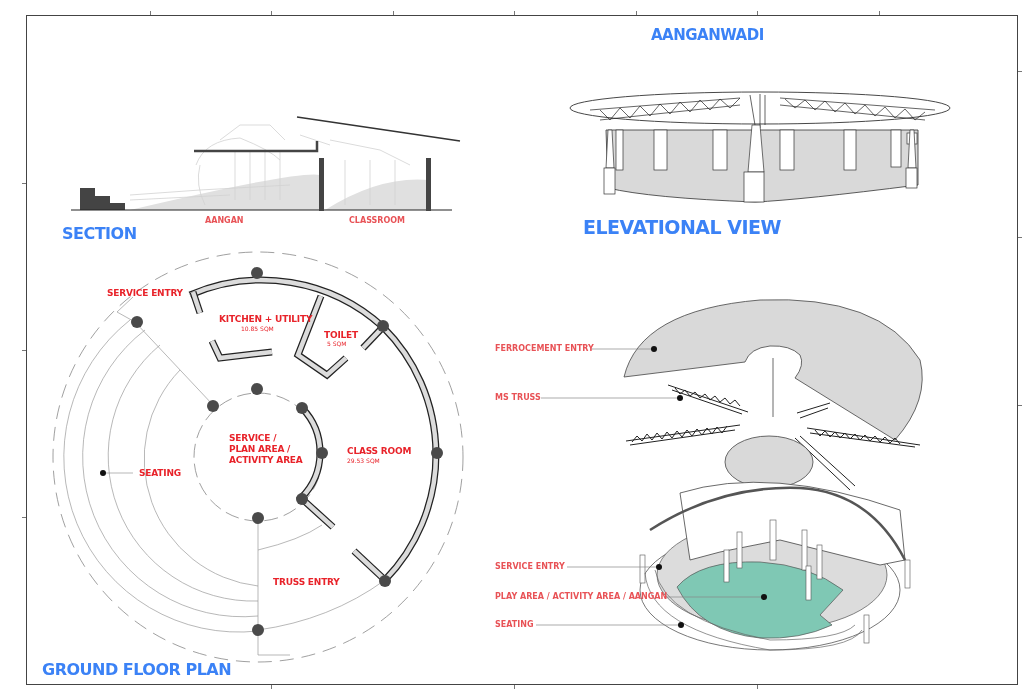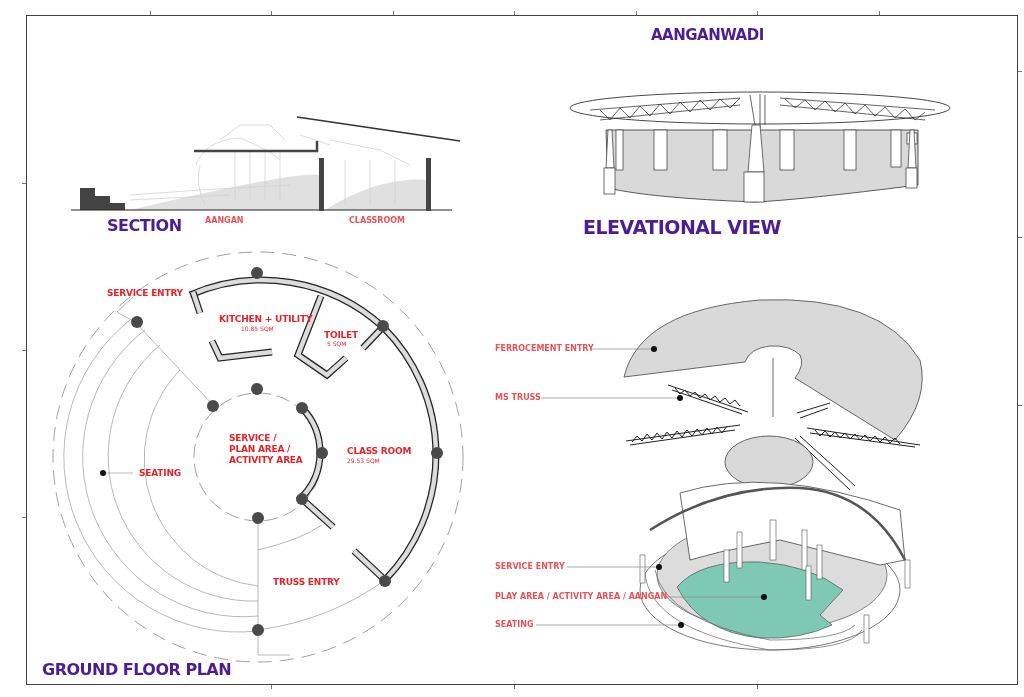--- a/index.html
+++ b/index.html
@@ -1,20 +1,20 @@
 <!DOCTYPE html>
 <html><head>
 <meta charset="utf-8">
 <style>
   html,body{margin:0;padding:0;background:#ffffff;}
   body{width:1024px;height:697px;position:relative;overflow:hidden;font-family:"DejaVu Sans",sans-serif;}
   .sheet{position:absolute;left:26px;top:15px;width:992px;height:670px;border:1px solid #444;box-sizing:border-box;background:#fff;}
-  .title{position:absolute;font-weight:bold;color:#4c1d95;letter-spacing:-0.5px;}
+  .title{position:absolute;font-weight:bold;color:#3b82f6;letter-spacing:-0.5px;}
   .t-main{left:651px;top:26px;font-size:15px;}
-  .t-section{left:62px;top:216px;font-size:16px;margin-left:45px;}
+  .t-section{left:62px;top:224px;font-size:16px;}
   .t-elev{left:583px;top:216px;font-size:19px;}
   .t-plan{left:42px;top:660px;font-size:16px;}
   .lbl{position:absolute;color:#e8232a;font-weight:bold;font-size:9px;line-height:11px;letter-spacing:-0.2px;}
   .sub{position:absolute;color:#e8232a;font-size:6px;letter-spacing:0;}
   .thin{position:absolute;color:#e85256;font-size:8px;letter-spacing:0;font-weight:bold;}
   svg{position:absolute;left:0;top:0;}
   .tick{position:absolute;background:#777;}
 </style>
 </head>
 <body>

